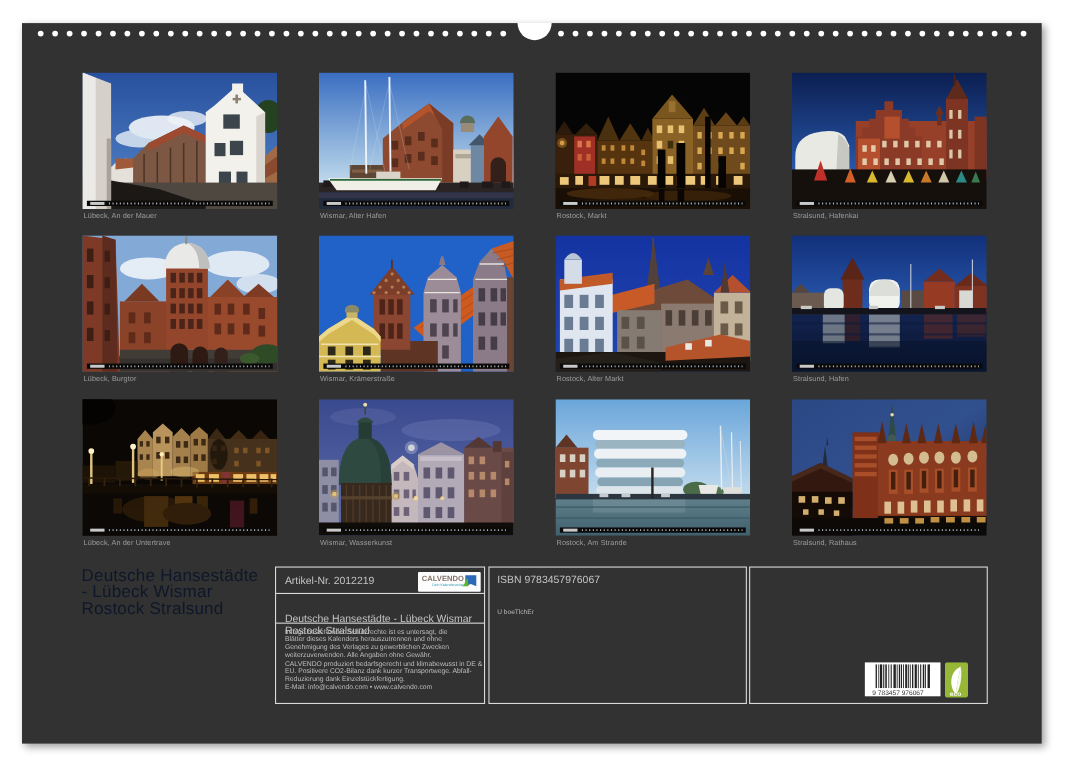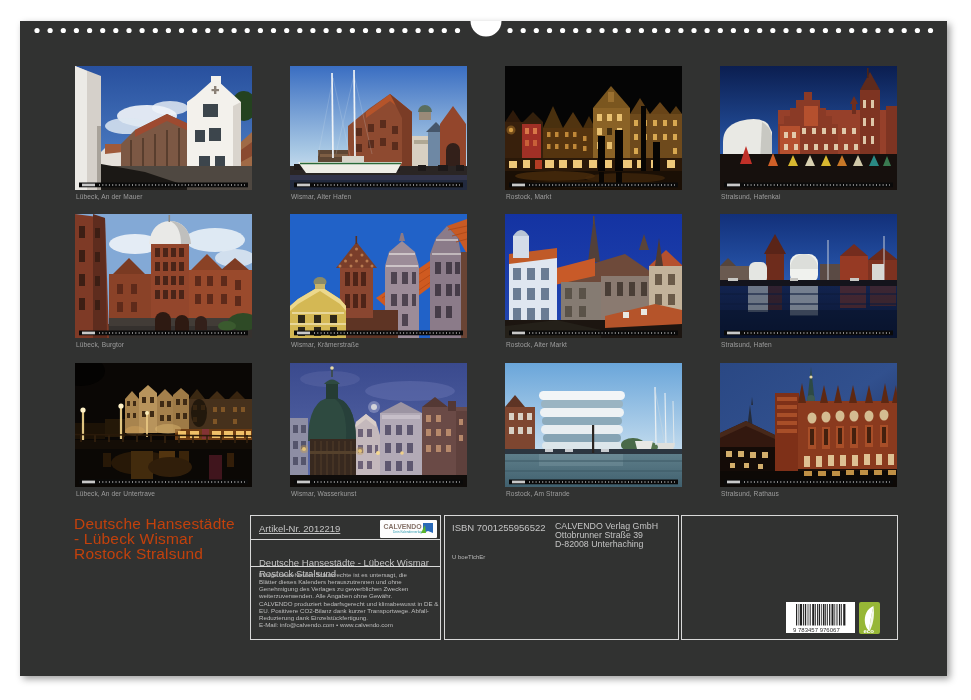--- a/index.html
+++ b/index.html
@@ -2,21 +2,21 @@
 <html><head>
 <meta charset="utf-8">
 <style>
   html,body{margin:0;padding:0;}
   body{width:971px;height:700px;background:#ffffff;position:relative;overflow:hidden;
        font-family:"Liberation Sans", sans-serif;}
   #page{position:absolute;left:20px;top:21px;width:927px;height:655px;background:#313231;
         box-shadow:3px 3px 7px rgba(0,0,0,0.38);}
   .ph{position:absolute;width:177px;height:124px;overflow:hidden;}
   .cap{position:absolute;font-size:6.6px;line-height:8px;color:#9d9d9d;letter-spacing:0.1px;}
-  #title{position:absolute;left:74px;top:516px;font-size:15.5px;line-height:15px;color:#c2410c;letter-spacing:0.2px;}
+  #title{position:absolute;left:74px;top:516px;font-size:15.5px;line-height:15px;color:#0f172a;letter-spacing:0.2px;}
   .box{position:absolute;border:1px solid #d9d9d9;background:transparent;color:#c4c4c4;}
   #box1{left:250px;top:515px;width:189px;height:123px;}
   #box2{left:444px;top:515px;width:233px;height:123px;}
   #box3{left:681px;top:515px;width:215px;height:123px;}
   .hr{position:absolute;left:0;width:100%;height:1px;background:#d9d9d9;}
   .t9{font-size:9.5px;}
   .legal{font-size:6.2px;line-height:7.25px;color:#bdbdbd;white-space:nowrap;}
 </style>
 </head>
 <body>
@@ -966,21 +966,21 @@
 <div class="cap" style="left:506px;top:341px">Rostock, Alter Markt</div>
 <div class="cap" style="left:721px;top:341px">Stralsund, Hafen</div>
 <div class="cap" style="left:76px;top:489.5px">Lübeck, An der Untertrave</div>
 <div class="cap" style="left:291px;top:489.5px">Wismar, Wasserkunst</div>
 <div class="cap" style="left:506px;top:489.5px">Rostock, Am Strande</div>
 <div class="cap" style="left:721px;top:489.5px">Stralsund, Rathaus</div>
 
 <div id="title">Deutsche Hansestädte<br>- Lübeck Wismar<br>Rostock Stralsund</div>
 
 <div class="box" id="box1">
-  <div class="t9" style="position:absolute;left:8px;top:7px;text-decoration:underline;">Artikel-Nr. 2012219</div>
+  <div class="t9" style="position:absolute;left:8px;top:7px;">Artikel-Nr. 2012219</div>
   <div style="position:absolute;left:129px;top:3.5px;width:57px;height:18px;background:#fdfdfd;border-radius:1px;">
     <div style="position:absolute;left:3.5px;top:3px;font-size:6.9px;font-weight:bold;color:#857268;">CALVENDO</div>
     <div style="position:absolute;left:13px;top:10.5px;font-size:3.2px;color:#2a9ab0;">Dein Kalenderverlag</div>
     <svg width="16" height="15" style="position:absolute;right:2px;top:1.5px">
       <polygon points="4,2 14,2 14,12 9,10 4,12" fill="#2a6ab8"></polygon>
       <polygon points="2,12 6,4 7,12" fill="#5ab52a"></polygon>
     </svg>
   </div>
   <div class="hr" style="top:23px"></div>
   <div style="position:absolute;left:8px;top:28px;font-size:9.5px;line-height:10.5px;white-space:nowrap;margin-top:14px;">Deutsche Hansestädte - Lübeck Wismar<br>Rostock Stralsund</div>
@@ -991,23 +991,22 @@
     Genehmigung des Verlages zu gewerblichen Zwecken<br>
     weiterzuverwenden. Alle Angaben ohne Gewähr.<br>
     CALVENDO produziert bedarfsgerecht und klimabewusst in DE &amp;<br>
     EU. Positivere CO2-Bilanz dank kurzer Transportwege. Abfall-<br>
     Reduzierung dank Einzelstückfertigung.<br>
     E-Mail: info@calvendo.com • www.calvendo.com
   </div>
 </div>
 
 <div class="box" id="box2">
-  <div class="t9" style="position:absolute;left:7px;top:6px;font-size:9.5px;">ISBN 7001255956522</div>
+  <div class="t9" style="position:absolute;left:7px;top:6px;font-size:9.5px;">ISBN 9783457976067</div>
   <div style="position:absolute;left:7px;top:38px;font-size:6px;color:#b8b8b8;">U boeTlchEr</div>
-  <div style="position:absolute;left:110px;top:6px;font-size:8.8px;line-height:9.2px;">CALVENDO Verlag GmbH<br>Ottobrunner Straße 39<br>D-82008 Unterhaching</div>
 </div>
 
 <div class="box" id="box3">
   <svg width="71" height="33" style="position:absolute;left:104px;top:86px">
     <rect x="0" y="0" width="69" height="31" fill="#ffffff"></rect>
     <g fill="#222222">
         <rect x="10.0" y="2" width="1.2" height="21.5"></rect>
         <rect x="12.5" y="2" width="0.8" height="21.5"></rect>
         <rect x="14.0" y="2" width="2.0" height="21.5"></rect>
         <rect x="16.9" y="2" width="1.0" height="21.5"></rect>

